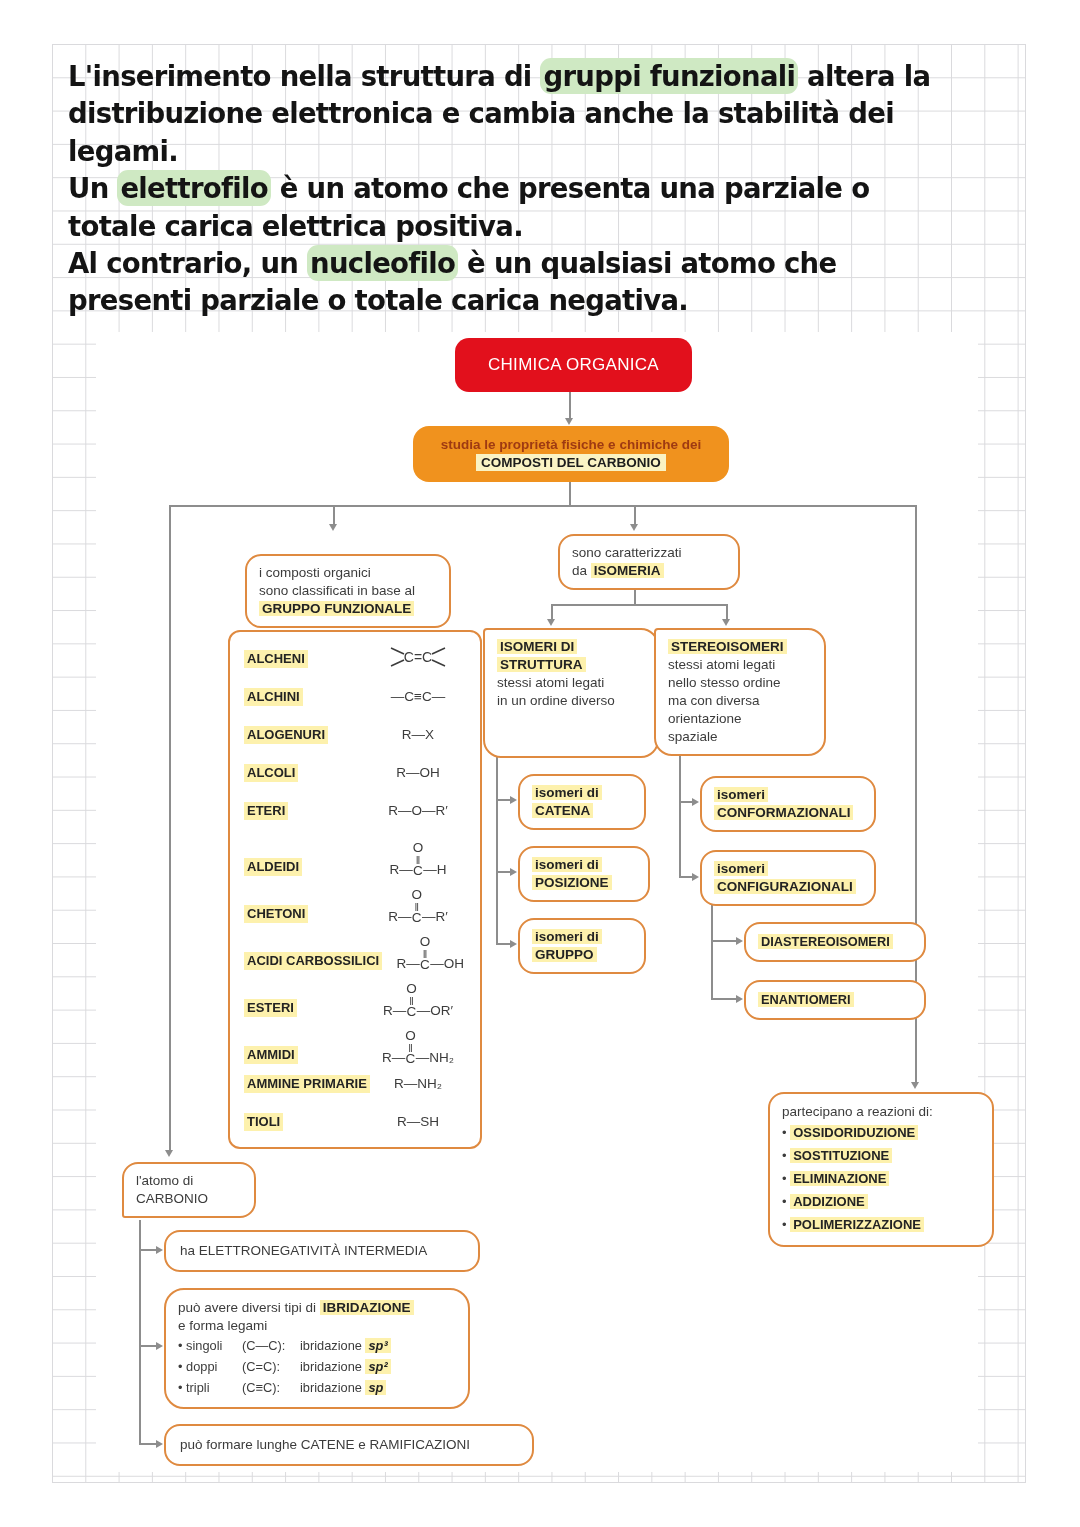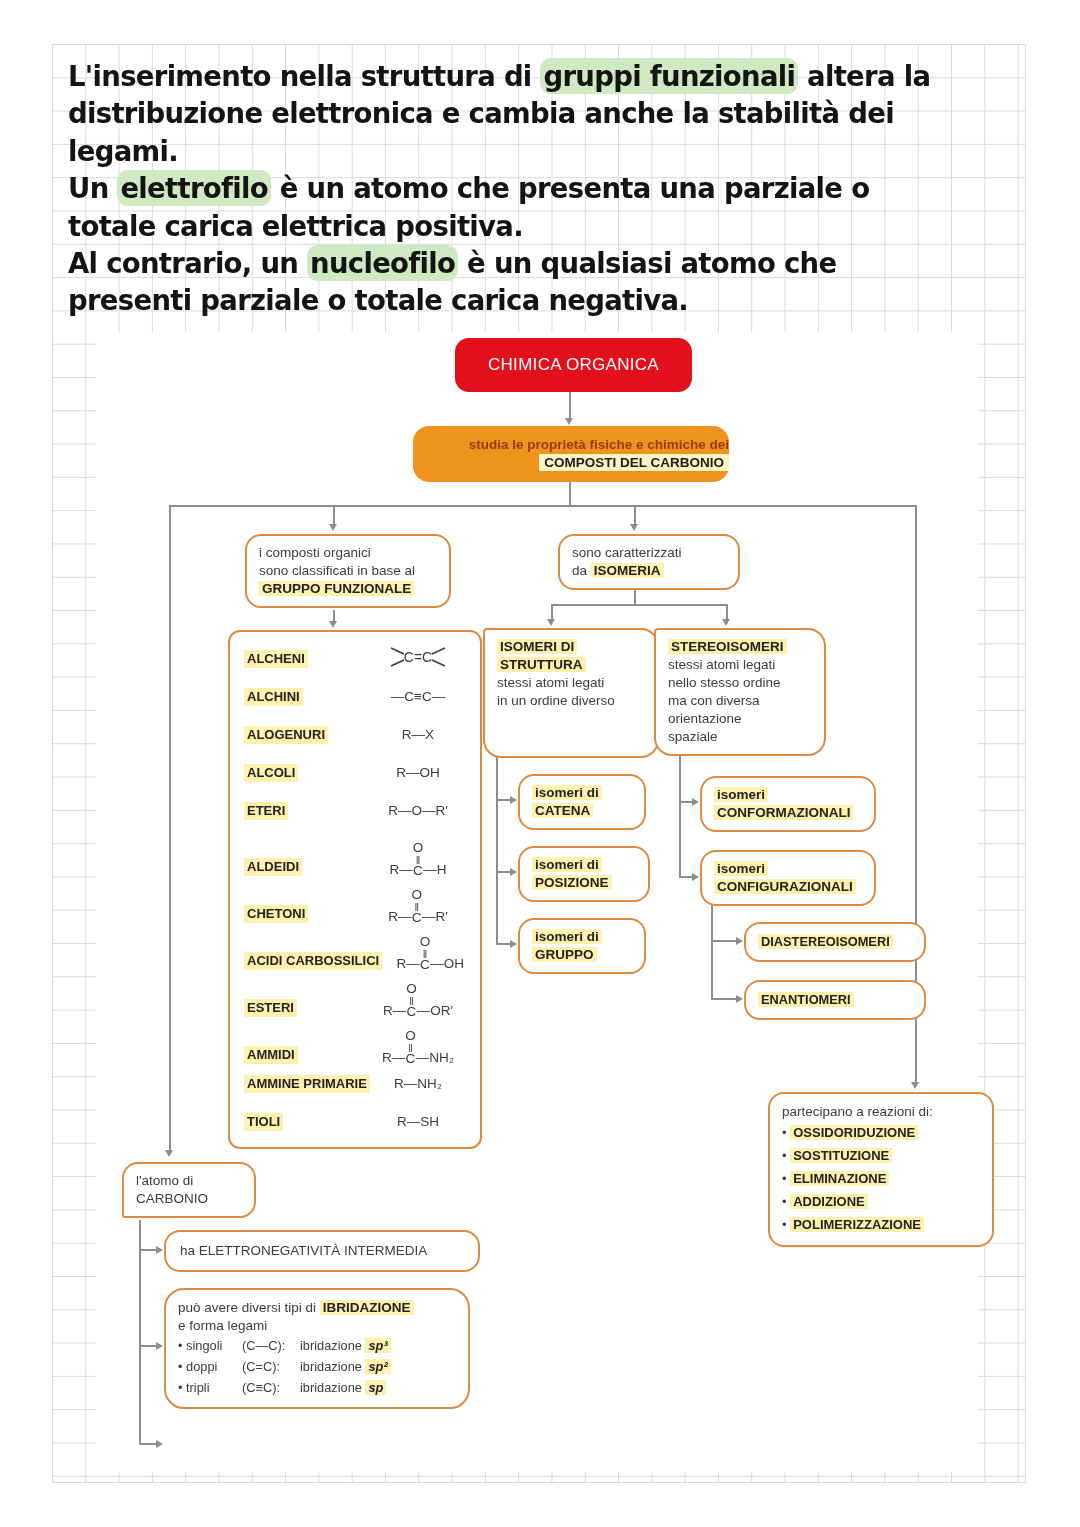--- a/index.html
+++ b/index.html
@@ -24,21 +24,21 @@
         color:#3c3c3c;font-size:13.5px;line-height:18px;padding:8px 12px;}
   .b{font-weight:700;color:#232323;}
   .yhl{background:#fdf1ad;padding:0 3px;}
   .yhl:empty{display:none;padding:0;}
   .it{font-style:italic;}
 
   .rootbox{position:absolute;left:455px;top:338px;width:237px;height:54px;background:#e2101c;
            border-radius:14px;display:flex;align-items:center;justify-content:center;}
   .rootbox span{color:#fff;font-weight:400;font-size:17px;letter-spacing:.3px;}
   .studybox{position:absolute;left:413px;top:426px;width:316px;height:56px;background:#f0921e;
-            border-radius:16px;display:flex;flex-direction:column;align-items:flex-end;justify-content:center;gap:2px;}
+            border-radius:16px;display:flex;flex-direction:column;align-items:center;justify-content:center;gap:2px;}
   .studybox .l1{color:#9e3a12;font-weight:700;font-size:13.5px;}
   .studybox .l2{background:#faf3c4;color:#1d1d1d;font-weight:700;font-size:13.5px;padding:1px 5px;}
 
   
   .vl,.hl{position:absolute;background:#8d8d8d;}
   .vl{width:1.6px;} .hl{height:1.6px;}
   .ahd{position:absolute;width:0;height:0;border-left:4.5px solid transparent;
        border-right:4.5px solid transparent;border-top:7px solid #8d8d8d;}
   .ahr{position:absolute;width:0;height:0;border-top:4.5px solid transparent;
        border-bottom:4.5px solid transparent;border-left:7px solid #8d8d8d;}
@@ -122,21 +122,21 @@
   <i class="ahr" style="left:156px;top:1440px"></i>
 
   <div class="rootbox">
     <span>CHIMICA ORGANICA</span>
   </div>
   <div class="studybox">
     <span class="l1">studia le proprietà fisiche e chimiche dei</span>
     <span class="l2">COMPOSTI DEL CARBONIO</span>
   </div>
 
-  <div class="node" style="left:245px;top:534px;width:178px;">
+  <div class="node" style="left:245px;top:554px;width:178px;">
     <div>i composti organici</div>
     <div>sono classificati in base al</div>
     <div><span class="yhl b">GRUPPO FUNZIONALE</span></div>
   </div>
 
   <div class="node" style="left:228px;top:630px;width:222px;padding:8px 14px 6px;border-radius:12px;">
     <div class="grow">
       <span class="glabel yhl">ALCHENI</span>
       <span class="gformula">
         <svg class="alkene" width="62" height="26" viewBox="0 0 62 26">
@@ -317,13 +317,16 @@
       <span class="c2">(C=C):</span>
       <span><span>ibridazione </span><span class="yhl b it">sp²</span></span>
     </div>
     <div class="hyb-row">
       <span class="c1">• tripli</span>
       <span class="c2">(C≡C):</span>
       <span><span>ibridazione </span><span class="yhl b it">sp</span></span>
     </div>
   </div>
 
+  <div class="node" style="left:164px;top:1424px;width:338px;padding:10px 14px;">
+    <span>può formare lunghe CATENE e RAMIFICAZIONI</span>
+  </div>
 </div>
 
 </body></html>

